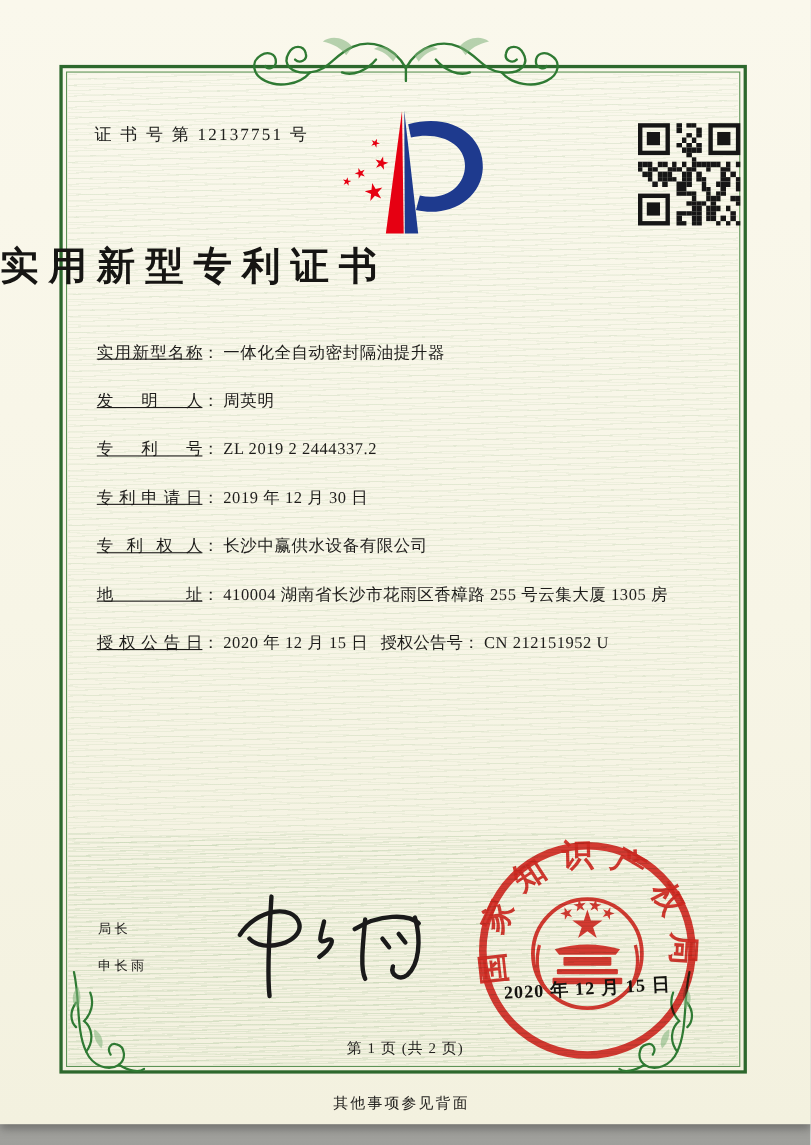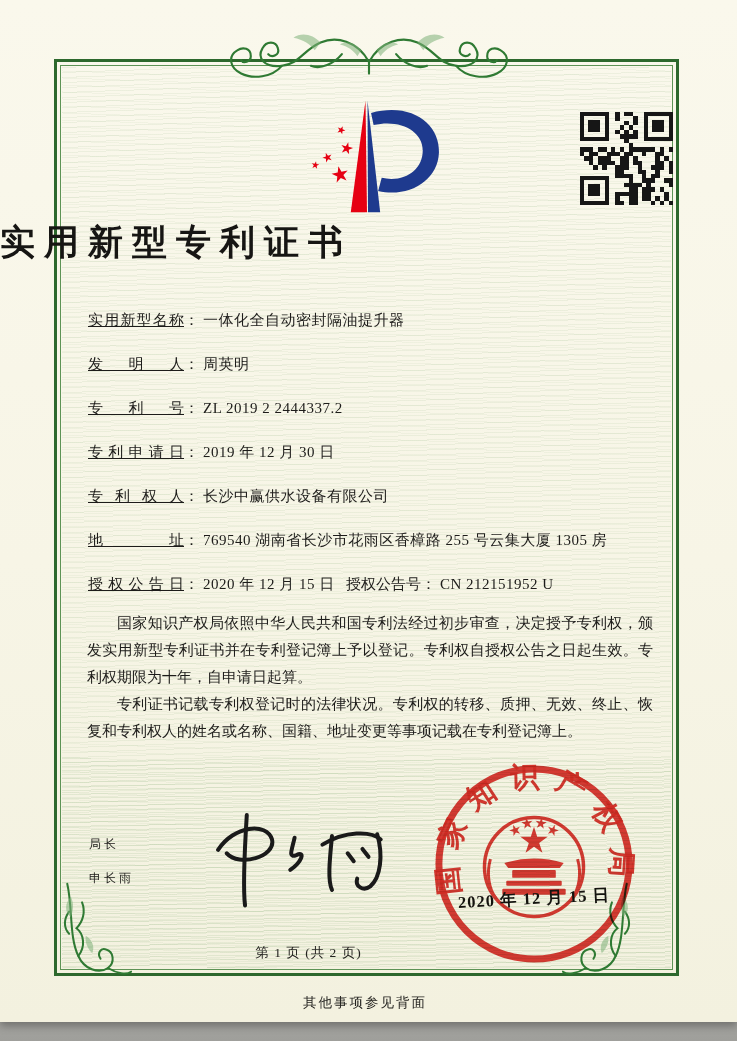--- a/index.html
+++ b/index.html
@@ -56,21 +56,21 @@
 
   .signer { position:absolute; left:89px; font-size:12px; letter-spacing:3px; color:#1c1b19; }
   .signer-title { top:836px; } .signer-name { top:870px; }
   .signature { position:absolute; left:192px; top:798px; }
 
   .seal { position:absolute; left:430px; top:760px; mix-blend-mode:multiply; opacity:.96; }
   .seal-date { position:absolute; left:430px; top:888px; width:208px; text-align:center;
                font-size:16.5px; font-weight:700; letter-spacing:1px; color:#14130f;
                transform:rotate(-3deg); }
 
-  .page-footer { position:absolute; left:0; top:944px; width:617px; text-align:center;
+  .page-footer { position:absolute; left:0; top:944px; width:737px; text-align:center;
                  font-size:13.5px; color:#23221f; letter-spacing:1px; }
   .back-note { position:absolute; left:0; top:994px; width:730px; text-align:center;
                font-size:13.5px; color:#23221f; letter-spacing:2px; }
 </style>
 </head>
 <body>
 
 <div class="photo">
   <div class="paper">
 
@@ -116,20 +116,21 @@
         <path d="M 22 82 C 30 72 28 58 20 52 C 27 45 30 34 26 24"></path>
         <path d="M 54 95 C 64 101 74 103 79 99"></path>
         <path d="M 12 34 C 6 42 6 52 12 58"></path>
       </g>
       <g fill="#7fb27a" opacity=".55">
         <path d="M14 18 C 7 25 7 35 14 40 C 17 31 17 25 14 18 Z"></path>
         <path d="M30 60 C 37 64 40 72 37 79 C 31 73 29 66 30 60 Z"></path>
       </g>
     </svg>
 
+    <div class="cert-number">证 书 号 第 12137751 号</div>
 
     <svg class="logo" width="152" height="118" viewBox="0 0 300 230">
       <defs>
         <polygon id="star5" points="0,-10 2.23,-3.07 9.51,-3.09 3.61,1.17 5.88,8.09 0,3.8 -5.88,8.09 -3.61,1.17 -9.51,-3.09 -2.23,-3.07"></polygon>
       </defs>
       <g fill="#e60012">
         <use href="#star5" transform="translate(97,152) scale(1.7) rotate(-12)"></use>
         <use href="#star5" transform="translate(110,100) scale(1.25) rotate(14)"></use>
         <use href="#star5" transform="translate(72,118) scale(1.0) rotate(-20)"></use>
         <use href="#star5" transform="translate(48,133) scale(0.8) rotate(10)"></use>
@@ -598,33 +599,29 @@
     <div class="row" style="top:399px">
       <span class="flabel">专利号</span><span class="fcolon">：</span><span class="fvalue">ZL 2019 2 2444337.2</span>
     </div>
     <div class="row" style="top:443px">
       <span class="flabel">专利申请日</span><span class="fcolon">：</span><span class="fvalue">2019 年 12 月 30 日</span>
     </div>
     <div class="row" style="top:487px">
       <span class="flabel">专利权人</span><span class="fcolon">：</span><span class="fvalue">长沙中赢供水设备有限公司</span>
     </div>
     <div class="row" style="top:531px">
-      <span class="flabel">地址</span><span class="fcolon">：</span><span class="fvalue">769540 湖南省长沙市花雨区香樟路 255 号云集大厦 1305 房</span>
+      <span class="flabel">地址</span><span class="fcolon">：</span><span class="fvalue">410004 湖南省长沙市花雨区香樟路 255 号云集大厦 1305 房</span>
     </div>
     <div class="row" style="top:575px">
       <span class="flabel">授权公告日</span><span class="fcolon">：</span><span class="fvalue">2020 年 12 月 15 日</span>
       <span class="pair2">
         <span>授权公告号</span><span class="fcolon">：</span><span class="fvalue">CN 212151952 U</span>
       </span>
     </div>
 
-    <div class="paragraphs">
-      <p>国家知识产权局依照中华人民共和国专利法经过初步审查，决定授予专利权，颁发实用新型专利证书并在专利登记簿上予以登记。专利权自授权公告之日起生效。专利权期限为十年，自申请日起算。</p>
-      <p>专利证书记载专利权登记时的法律状况。专利权的转移、质押、无效、终止、恢复和专利权人的姓名或名称、国籍、地址变更等事项记载在专利登记簿上。</p>
-    </div>
 
     <div class="signer signer-title">局长</div>
     <div class="signer signer-name">申长雨</div>
 
     <svg class="signature" width="200" height="115" viewBox="0 0 230 125">
       <g fill="none" stroke="#1a1a1a" stroke-width="4.6" stroke-linecap="round">
         <path d="M 30 56 C 48 28 86 24 92 44 C 97 64 54 76 40 60"></path>
         <path d="M 63 16 C 61 48 58 96 61 120"></path>
         <path d="M 118 42 C 115 56 110 66 120 62 C 131 57 126 70 113 79"></path>
         <path d="M 150 50 C 176 34 206 34 217 44"></path>

